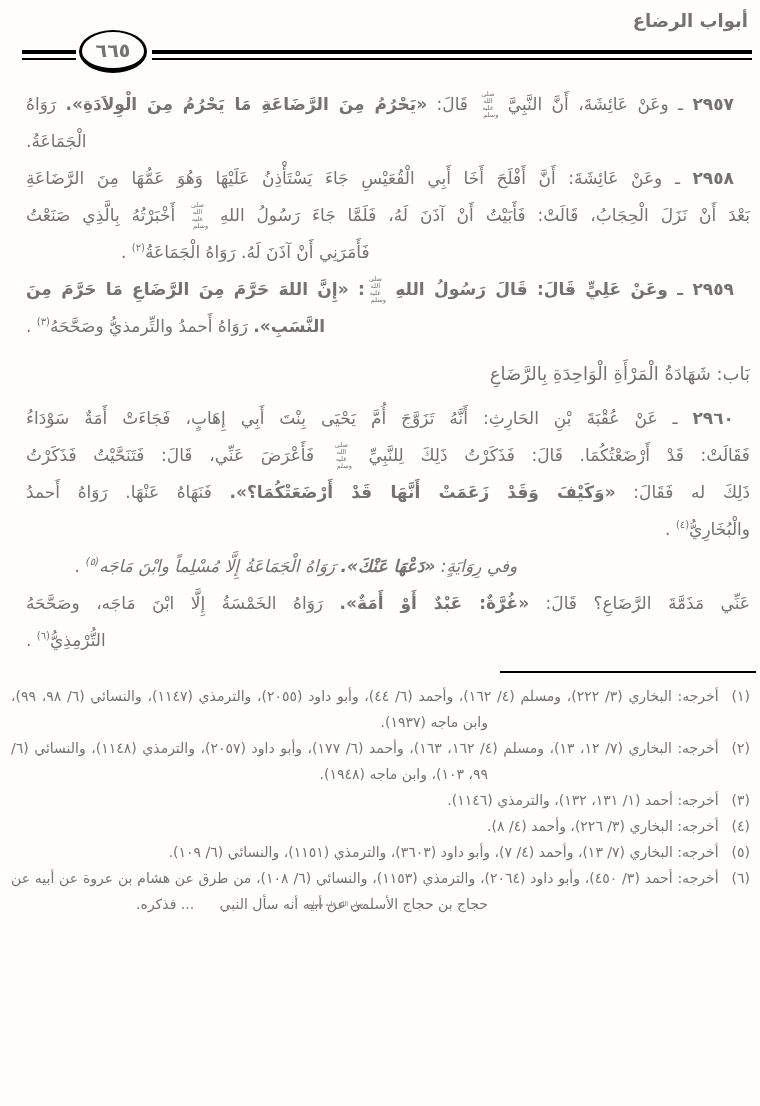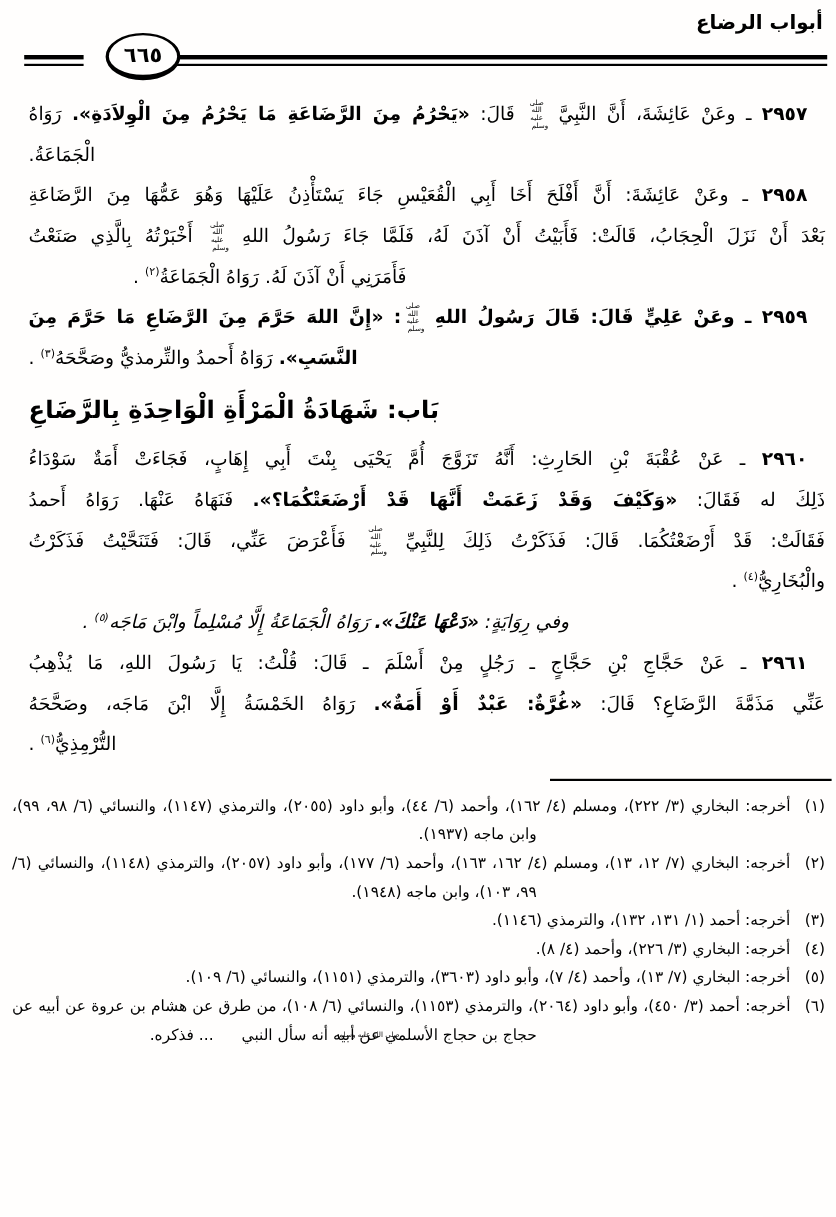--- a/index.html
+++ b/index.html
@@ -1,43 +1,43 @@
 <!DOCTYPE html>
 <html lang="ar" dir="rtl"><head>
 <meta charset="utf-8">
 <style>
   html,body{margin:0;padding:0;background:#ffffff;}
   .page{
     position:relative;width:760px;height:1106px;background:#fffefd;
-    font-family:"DejaVu Sans",sans-serif;color:#000000;direction:rtl;overflow:hidden;
+    font-family:"DejaVu Sans",sans-serif;color:#737373;direction:rtl;overflow:hidden;
     box-sizing:border-box;
   }
   
   .header{position:relative;height:78px;}
   .header-title{position:absolute;top:10px;right:12px;font-size:18px;font-weight:bold;}
   .rule-thick{position:absolute;top:50px;right:8px;left:152px;height:4px;background:#000;}
   .rule-thin{position:absolute;top:58px;right:8px;left:152px;height:2px;background:#000;}
   .lseg-thick{position:absolute;top:50px;left:22px;width:54px;height:4px;background:#000;}
   .lseg-thin{position:absolute;top:58px;left:22px;width:54px;height:2px;background:#000;}
   .oval{
-    position:absolute;top:30px;left:96px;width:62px;height:36px;background:#fffefd;
+    position:absolute;top:30px;left:79px;width:62px;height:36px;background:#fffefd;
     border:solid #000;border-width:2px 3px 5px 3px;border-radius:50%;
     display:flex;align-items:center;justify-content:center;
     font-size:19px;font-weight:bold;z-index:2;
   }
   
   .content{padding:8px 10px 0 26px;font-size:17px;line-height:37px;}
   .tline{min-height:37px;}
   .al-justify{text-align:justify;text-align-last:justify;}
   .al-left{text-align:left;}
   .al-right{text-align:right;}
   .bd{font-weight:bold;}
   .ref{font-size:10px;vertical-align:super;line-height:0;}
   .chapter{
-    text-align:left;font-weight:bold;font-size:22px;line-height:32px;
+    text-align:right;font-weight:normal;font-size:18px;line-height:32px;
     margin:13px 0 10px 0;
   }
   .saw{
     display:inline-block;width:21px;font-size:6.5px;line-height:1.1;
     text-align:center;vertical-align:middle;font-weight:normal;white-space:normal;
   }
   
   .fnsep{width:256px;height:2px;background:#000;margin:12px 4px 8px 0;}
   .footnotes{padding:2px 10px 0 11px;font-size:14px;line-height:26px;}
   .fn{text-align:justify;padding-right:262px;text-indent:-262px;}
@@ -60,25 +60,24 @@
   <div class="content">
       <div class="tline al-justify" style="padding-right: 16px;"><span class="bd">٢٩٥٧</span><span> ـ وعَنْ عَائِشَةَ، أَنَّ النَّبِيَّ <span class="saw">صلى الله عليه وسلم</span> قَالَ: </span><span class="bd">«يَحْرُمُ مِنَ الرَّضَاعَةِ مَا يَحْرُمُ مِنَ الْوِلاَدَةِ».</span><span> رَوَاهُ</span></div>
       <div class="tline al-left"><span>الْجَمَاعَةُ.</span></div>
       <div class="tline al-justify" style="padding-right: 16px;"><span class="bd">٢٩٥٨</span><span> ـ وعَنْ عَائِشَةَ: أَنَّ أَفْلَحَ أَخَا أَبِي الْقُعَيْسِ جَاءَ يَسْتَأْذِنُ عَلَيْهَا وَهُوَ عَمُّهَا مِنَ الرَّضَاعَةِ</span></div>
       <div class="tline al-justify"><span>بَعْدَ أَنْ نَزَلَ الْحِجَابُ، قَالَتْ: فَأَبَيْتُ أَنْ آذَنَ لَهُ، فَلَمَّا جَاءَ رَسُولُ اللهِ <span class="saw">صلى الله عليه وسلم</span> أَخْبَرْتُهُ بِالَّذِي صَنَعْتُ</span></div>
       <div class="tline al-left" style="margin-left: 95px;"><span>فَأَمَرَنِي أَنْ آذَنَ لَهُ. رَوَاهُ الْجَمَاعَةُ</span><span class="ref">(٢)</span><span> .</span></div>
       <div class="tline al-justify" style="padding-right: 16px;"><span class="bd">٢٩٥٩ ـ وعَنْ عَلِيٍّ قَالَ: قَالَ رَسُولُ اللهِ <span class="saw">صلى الله عليه وسلم</span>: «إِنَّ اللهَ حَرَّمَ مِنَ الرَّضَاعِ مَا حَرَّمَ مِنَ</span></div>
       <div class="tline al-left"><span class="bd">النَّسَبِ».</span><span> رَوَاهُ أَحمدُ والتِّرمذيُّ وصَحَّحَهُ</span><span class="ref">(٣)</span><span> .</span></div>
       <div class="chapter">بَاب: شَهَادَةُ الْمَرْأَةِ الْوَاحِدَةِ بِالرَّضَاعِ</div>
       <div class="tline al-justify" style="padding-right: 16px;"><span class="bd">٢٩٦٠</span><span> ـ عَنْ عُقْبَةَ بْنِ الحَارِثِ: أَنَّهُ تَزَوَّجَ أُمَّ يَحْيَى بِنْتَ أَبِي إِهَابٍ، فَجَاءَتْ أَمَةٌ سَوْدَاءُ</span></div>
+      <div class="tline al-justify"><span>فَقَالَتْ: قَدْ أَرْضَعْتُكُمَا. قَالَ: فَذَكَرْتُ ذَلِكَ لِلنَّبِيِّ <span class="saw">صلى الله عليه وسلم</span> فَأَعْرَضَ عَنِّي، قَالَ: فَتَنَحَّيْتُ فَذَكَرْتُ</span></div>
       <div class="tline al-justify"><span>ذَلِكَ له فَقَالَ: </span><span class="bd">«وَكَيْفَ وَقَدْ زَعَمَتْ أَنَّهَا قَدْ أَرْضَعَتْكُمَا؟».</span><span> فَنَهَاهُ عَنْهَا. رَوَاهُ أَحمدُ</span></div>
-      <div class="tline al-justify"><span>فَقَالَتْ: قَدْ أَرْضَعْتُكُمَا. قَالَ: فَذَكَرْتُ ذَلِكَ لِلنَّبِيِّ <span class="saw">صلى الله عليه وسلم</span> فَأَعْرَضَ عَنِّي، قَالَ: فَتَنَحَّيْتُ فَذَكَرْتُ</span></div>
       <div class="tline al-right"><span>والْبُخَارِيُّ</span><span class="ref">(٤)</span><span> .</span></div>
       <div class="tline al-left" style="margin-left: 49px; font-style: italic;"><span>وفي رِوَايَةٍ: </span><span class="bd">«دَعْهَا عَنْكَ».</span><span> رَوَاهُ الْجَمَاعَةُ إِلَّا مُسْلِماً وابْنَ مَاجَه</span><span class="ref">(٥)</span><span> .</span></div>
-      <div class="tline al-justify" style="padding-right: 16px;"><span class="bd">٢٩٦١</span><span> ـ عَنْ حَجَّاجِ بْنِ حَجَّاجٍ ـ رَجُلٍ مِنْ أَسْلَمَ ـ قَالَ: قُلْتُ: يَا رَسُولَ اللهِ، مَا يُذْهِبُ</span></div>
       <div class="tline al-justify"><span>عَنِّي مَذَمَّةَ الرَّضَاعِ؟ قَالَ: </span><span class="bd">«غُرَّةٌ: عَبْدٌ أَوْ أَمَةٌ».</span><span> رَوَاهُ الخَمْسَةُ إِلَّا ابْنَ مَاجَه، وصَحَّحَهُ</span></div>
       <div class="tline al-left"><span>التُّرْمِذِيُّ</span><span class="ref">(٦)</span><span> .</span></div>
     </div>
 
   <div class="fnsep"></div>
 
   <div class="footnotes">
       <div class="fn"><span class="mark">(١)</span><span>أخرجه: البخاري (٣/ ٢٢٢)، ومسلم (٤/ ١٦٢)، وأحمد (٦/ ٤٤)، وأبو داود (٢٠٥٥)، والترمذي (١١٤٧)، والنسائي (٦/ ٩٨، ٩٩)، وابن ماجه (١٩٣٧).</span></div>
       <div class="fn"><span class="mark">(٢)</span><span>أخرجه: البخاري (٧/ ١٢، ١٣)، ومسلم (٤/ ١٦٢، ١٦٣)، وأحمد (٦/ ١٧٧)، وأبو داود (٢٠٥٧)، والترمذي (١١٤٨)، والنسائي (٦/ ٩٩، ١٠٣)، وابن ماجه (١٩٤٨).</span></div>
       <div class="fn"><span class="mark">(٣)</span><span>أخرجه: أحمد (١/ ١٣١، ١٣٢)، والترمذي (١١٤٦).</span></div>

